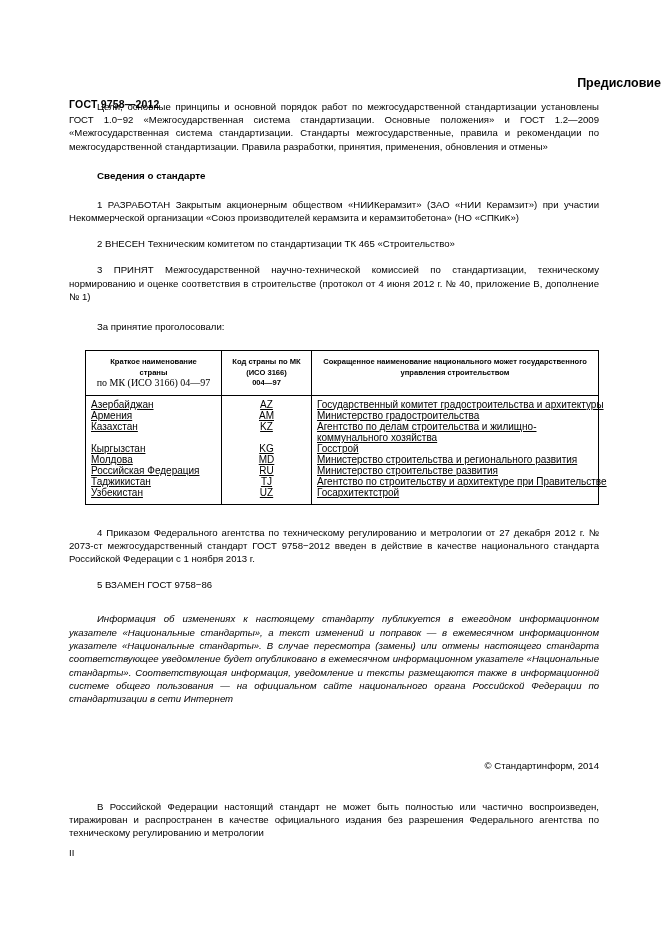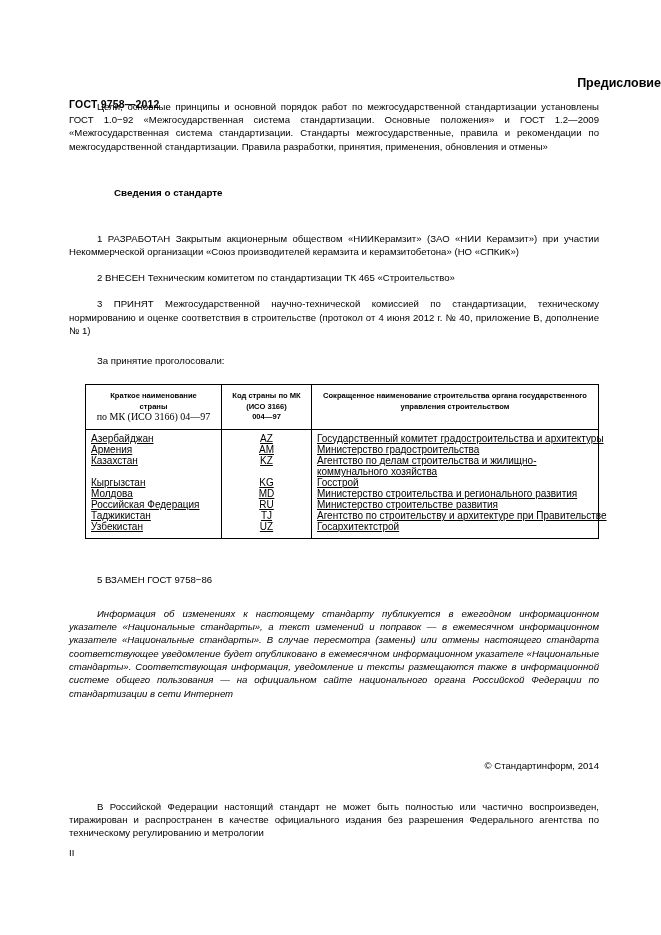--- a/index.html
+++ b/index.html
@@ -52,21 +52,21 @@
     line-height: 13.2px;
     text-align: justify;
     text-indent: 28px;
     hyphens: manual;
   }
 
   .sub-head {
     font-size: 9.8px;
     font-weight: bold;
     text-indent: 28px;
-    margin: 17px;
+    margin: 0;
   }
 
   .gap-13 { height: 13px; }
   .gap-17 { height: 17px; }
   .gap-21 { height: 21px; }
 
   p.italic {
     font-style: italic;
     font-size: 9.6px;
     line-height: 13.3px;
@@ -182,21 +182,21 @@
             <span>Краткое наименование</span><br>
             <span>страны</span>
             <span class="th-serif">по МК (ИСО 3166) 04—97</span>
           </td>
           <td class="th-cell">
             <span>Код страны по МК</span><br>
             <span>(ИСО 3166)</span><br>
             <span>004—97</span>
           </td>
           <td class="th-cell">
-            <span>Сокращенное наименование строительства органа государственного</span><br>
+            <span>Сокращенное наименование национального может государственного</span><br>
             <span>управления строительством</span>
           </td>
         </tr>
         <tr>
           <td class="body-cell left">
             <div class="row-line">Азербайджан</div>
             <div class="row-line">Армения</div>
             <div class="row-line">Казахстан</div>
             <div class="spacer-line"></div>
             <div class="row-line">Кыргызстан</div>
@@ -225,20 +225,21 @@
             <div class="row-line">Министерство строительстве развития</div>
             <div class="row-line">Агентство по строительству и архитектуре при Правительстве</div>
             <div class="row-line">Госархитектстрой</div>
           </td>
         </tr>
       </tbody>
     </table>
 
     <div class="gap-21"></div>
 
+    <p class="para">4 Приказом Федерального агентства по техническому регулированию и метрологии от 27 декабря 2012 г. № 2073-ст межгосударственный стандарт ГОСТ 9758−2012 введен в действие в качестве национального стандарта Российской Федерации с 1 ноября 2013 г.</p>
 
     <div class="gap-13"></div>
 
     <p class="para">5 ВЗАМЕН ГОСТ 9758−86</p>
 
     <div class="gap-21"></div>
 
     <p class="italic">Информация об изменениях к настоящему стандарту публикуется в ежегодном информационном указателе «Национальные стандарты», а текст изменений и поправок — в ежемесячном информационном указателе «Национальные стандарты». В случае пересмотра (замены) или отмены настоящего стандарта соответствующее уведомление будет опубликовано в ежемесячном информационном указателе «Национальные стандарты». Соответствующая информация, уведомление и тексты размещаются также в информационной системе общего пользования — на официальном сайте национального органа Российской Федерации по стандартизации в сети Интернет</p>
 
   </div>

